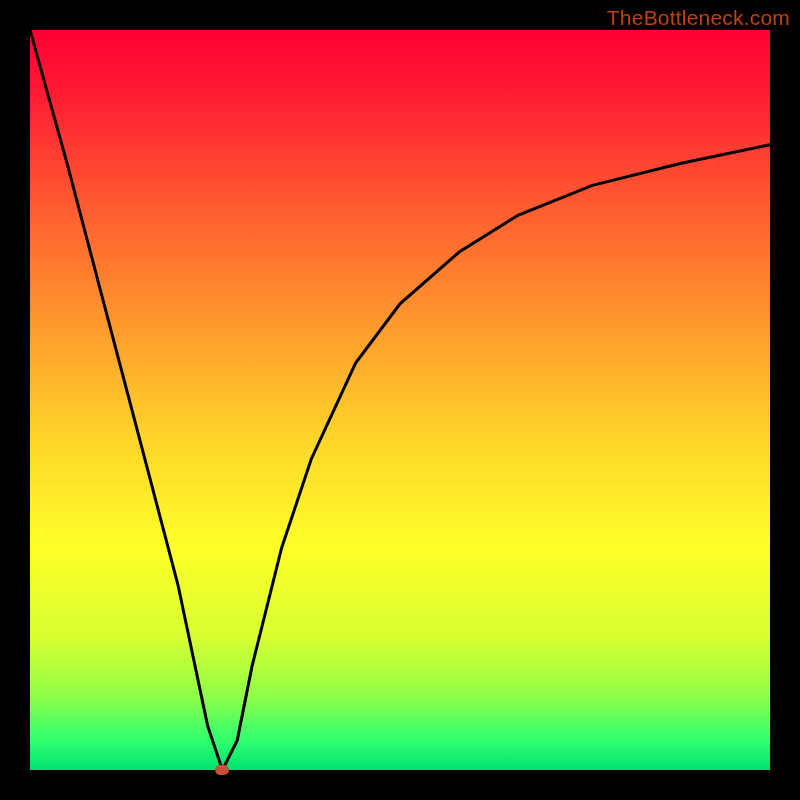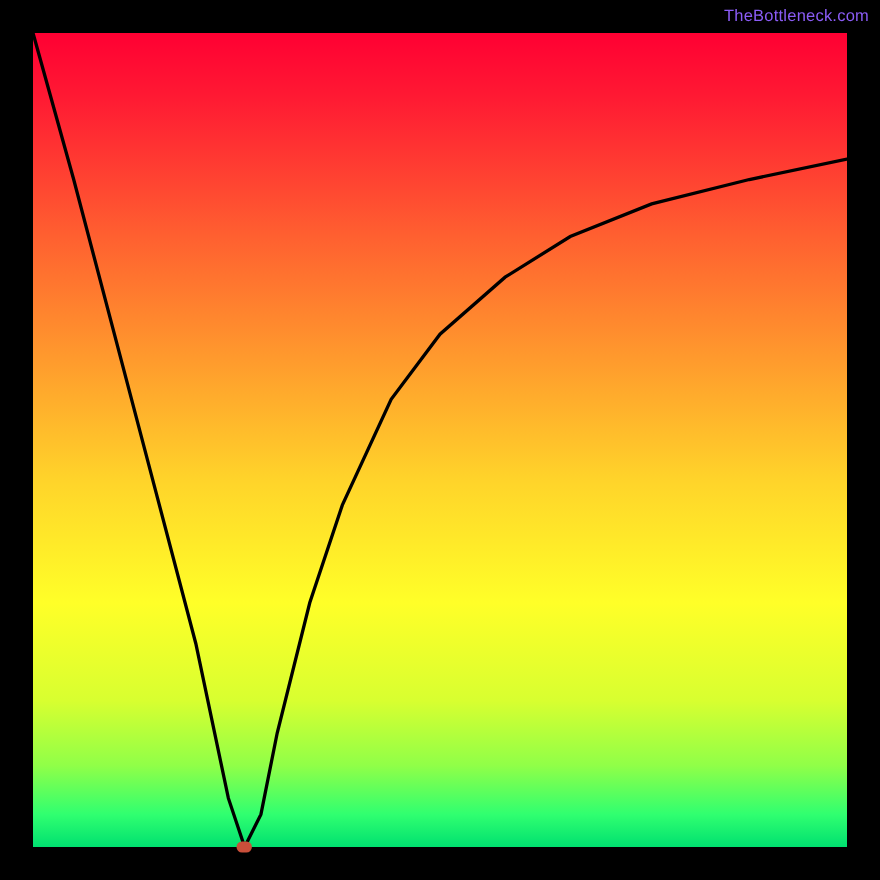--- a/index.html
+++ b/index.html
@@ -21,22 +21,22 @@
       #d8ff30 82%,
       #90ff48 90%,
       #30ff70 96%,
       #00e070 100%
     );
   }
   .watermark {
     position: absolute;
     top: 6px;
     right: 10px;
-    color: #8b5cf6;
-    font-size: 15px;
+    color: #c2410c;
+    font-size: 21px;
     font-weight: 500;
     letter-spacing: 0.2px;
   }
   .curve-svg {
     position: absolute;
     left: 0;
     top: 0;
     width: 740px;
     height: 740px;
     pointer-events: none;

